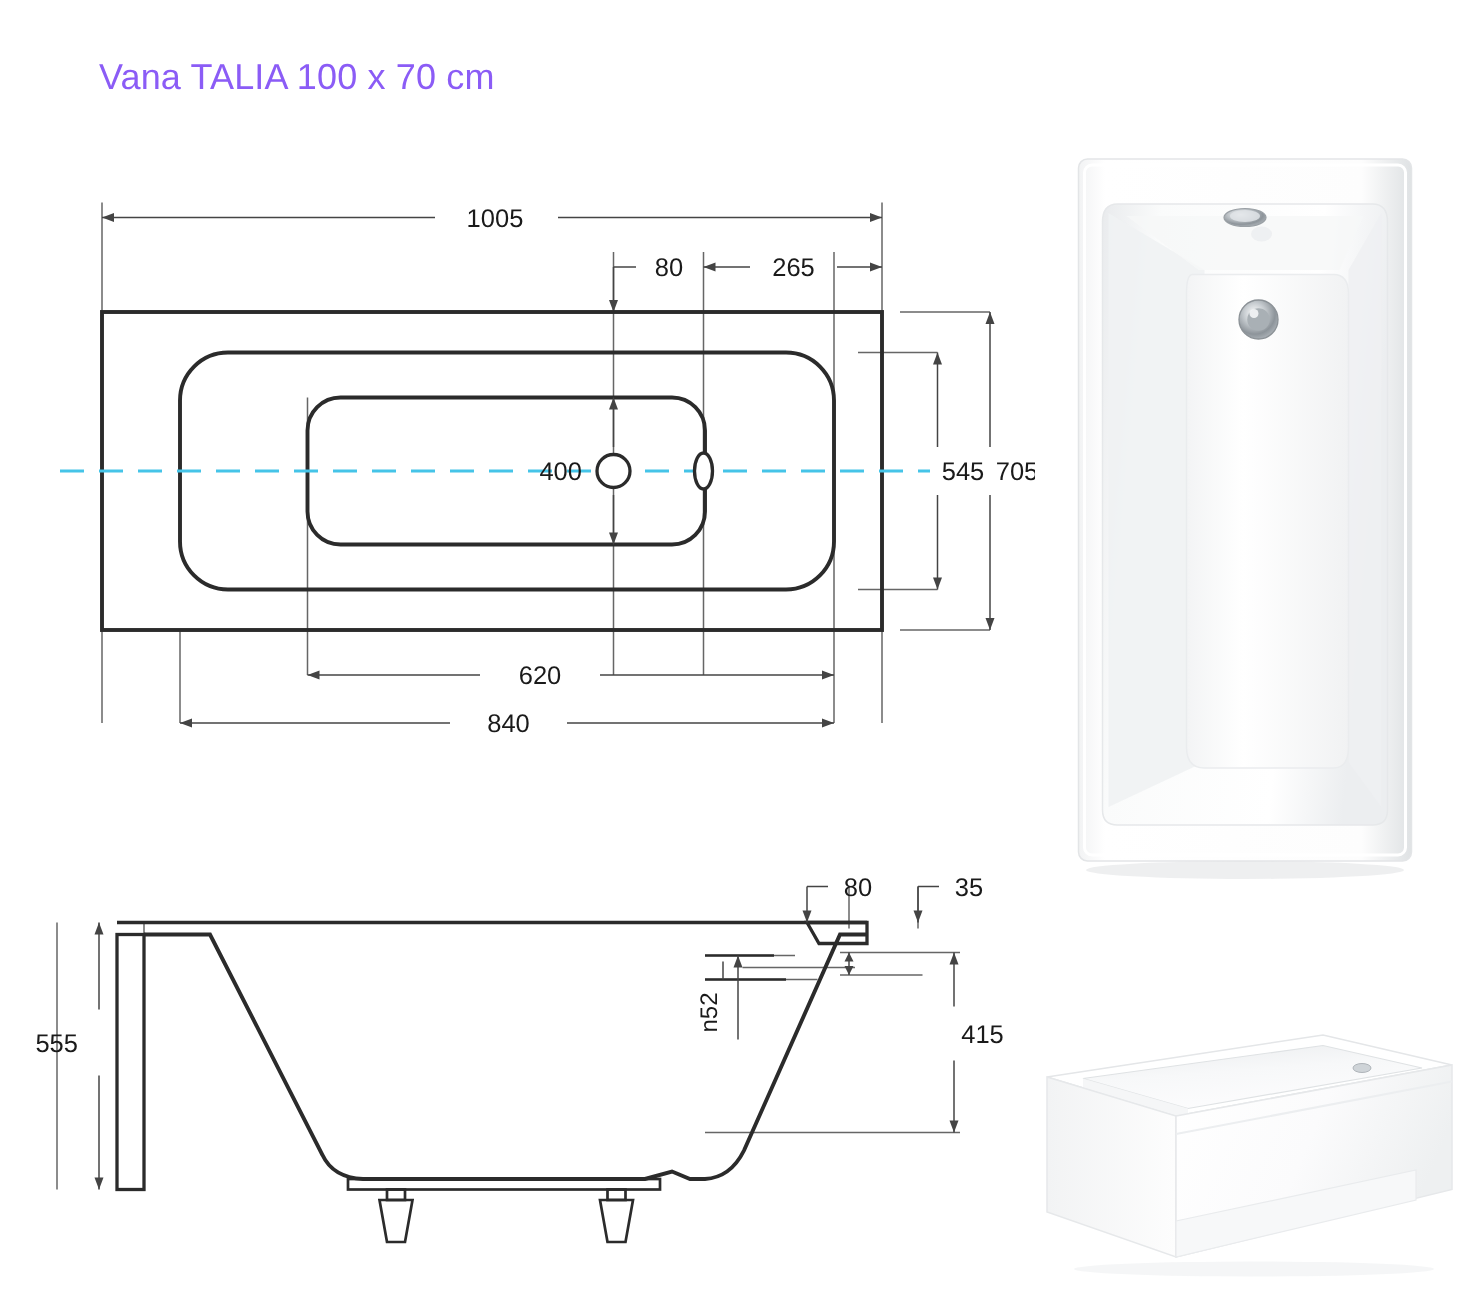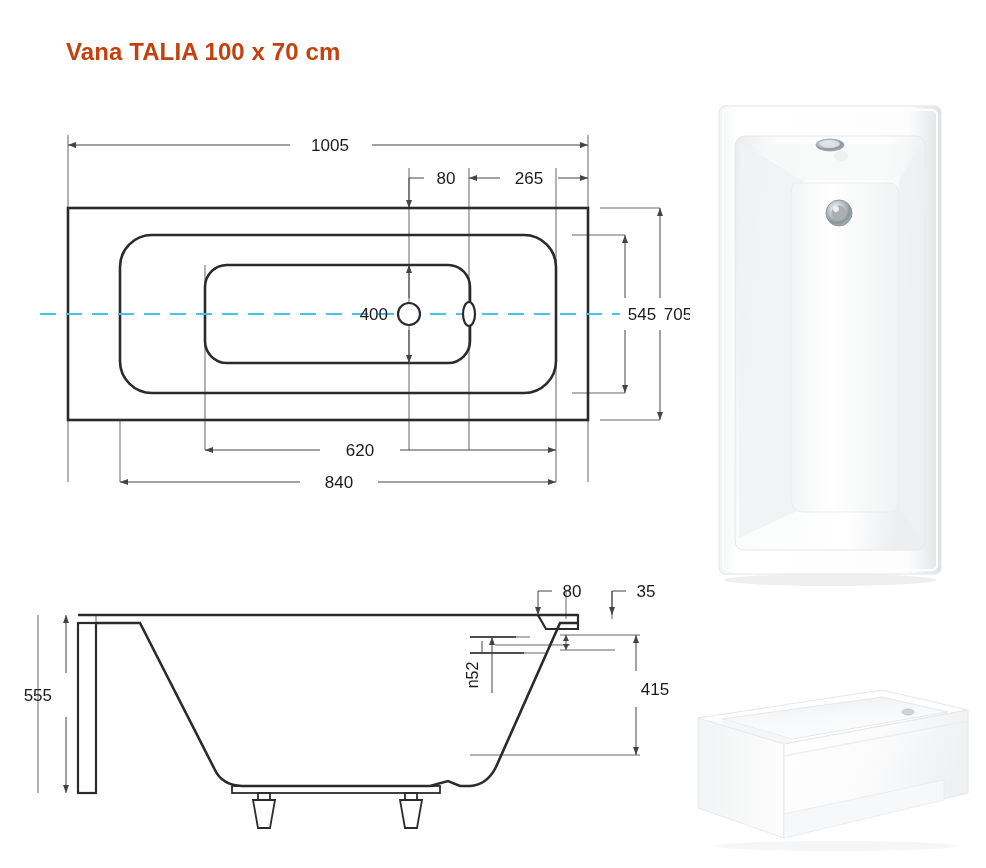--- a/index.html
+++ b/index.html
@@ -10,22 +10,22 @@
     font-family:"Liberation Sans", sans-serif;
     color:#1a1a1a;
     overflow:hidden;
     position:relative;
   }
   .page{position:relative;width:986px;height:868px;}
 
   
   .title{
     position:absolute;left:66px;top:38px;
-    font-size:24px;font-weight:bold;letter-spacing:.1px;
-    color:#c2410c;white-space:nowrap;
+    font-size:24px;font-weight:normal;letter-spacing:.1px;
+    color:#8b5cf6;white-space:nowrap;
   }
 
   
   .dwg{position:absolute;}
   #top-view{left:0;top:90px;width:690px;height:420px;}
   #side-view{left:0;top:545px;width:690px;height:323px;}
 
   
   .photo{position:absolute;overflow:hidden;}
   #photo-top{left:703px;top:88px;width:275px;height:510px;}

